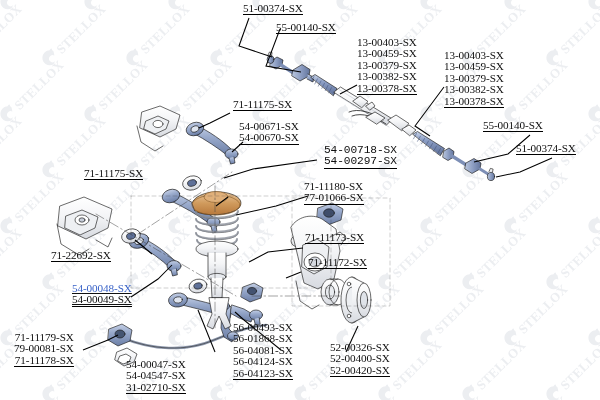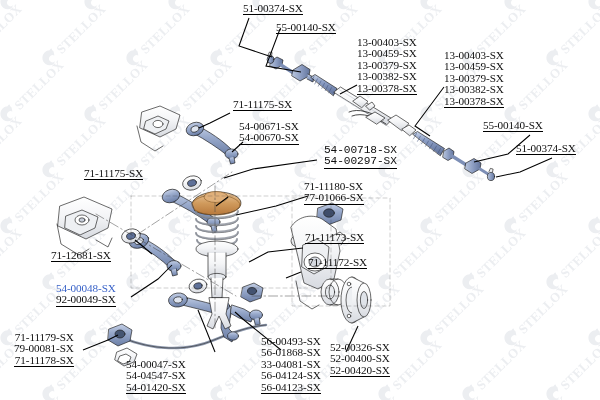--- a/index.html
+++ b/index.html
@@ -508,40 +508,40 @@
         <span class="ln">71-11180-SX</span>
         <span class="ln">77-01066-SX</span>
       </div>
       <div class="lbl ul" style="left: 305px; top: 232px;">
         <span class="ln">71-11173-SX</span>
       </div>
       <div class="lbl ul" style="left: 308px; top: 257px;">
         <span class="ln">71-11172-SX</span>
       </div>
       <div class="lbl ul" style="left: 51px; top: 250px;">
-        <span class="ln">71-12681-SX</span>
-      </div>
-      <div class="lbl ul hi" style="left: 56px; top: 283px;">
+        <span class="ln">71-22692-SX</span>
+      </div>
+      <div class="lbl ul hi" style="left: 72px; top: 283px; text-decoration: underline;">
         <span class="ln hl">54-00048-SX</span>
-        <span class="ln">92-00049-SX</span>
+        <span class="ln">54-00049-SX</span>
       </div>
       <div class="lbl ul" style="left: 14px; top: 332px; text-align: right;">
         <span class="ln">71-11179-SX</span>
         <span class="ln">79-00081-SX</span>
         <span class="ln">71-11178-SX</span>
       </div>
       <div class="lbl ul" style="left: 126px; top: 359px; font-family: Liberation Serif, serif;">
         <span class="ln">54-00047-SX</span>
         <span class="ln">54-04547-SX</span>
-        <span class="ln">54-01420-SX</span>
-      </div>
-      <div class="lbl ul" style="left: 233px; top: 336px; margin-left: 28px;">
+        <span class="ln">31-02710-SX</span>
+      </div>
+      <div class="lbl ul" style="left: 233px; top: 322px;">
         <span class="ln">56-00493-SX</span>
         <span class="ln">56-01868-SX</span>
-        <span class="ln">33-04081-SX</span>
+        <span class="ln">56-04081-SX</span>
         <span class="ln">56-04124-SX</span>
         <span class="ln">56-04123-SX</span>
       </div>
       <div class="lbl ul" style="left: 330px; top: 342px;">
         <span class="ln">52-00326-SX</span>
         <span class="ln">52-00400-SX</span>
         <span class="ln">52-00420-SX</span>
       </div>
     </div>
 </div>

